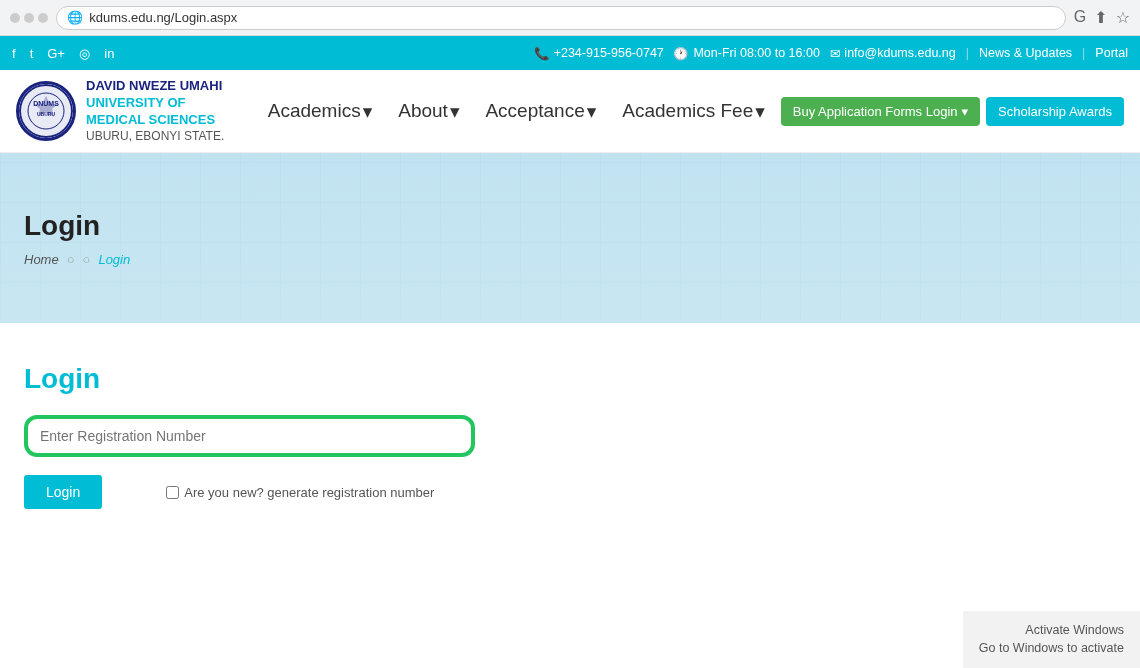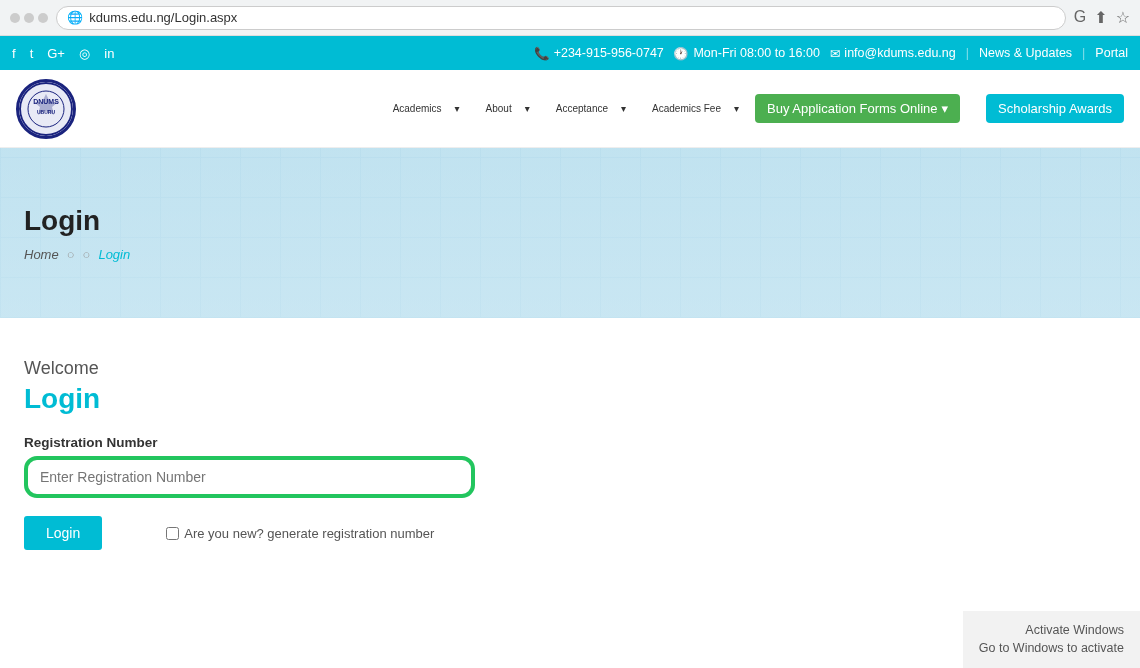--- a/index.html
+++ b/index.html
@@ -70,25 +70,25 @@
       flex-shrink: 0;
     }
     .logo-text { line-height: 1.3; }
     .logo-text .line1 { font-size: 13px; font-weight: bold; color: #1a237e; }
     .logo-text .line2 { font-size: 13px; font-weight: bold; color: #00bcd4; }
     .logo-text .line3 { font-size: 12px; color: #555; }
 
     nav { display: flex; align-items: center; gap: 6px; margin-left: auto; }
     .nav-item {
       padding: 6px 10px;
-      font-size: 10px;
+      font-size: 19px;
       color: #333;
       cursor: pointer;
       white-space: nowrap;
-      display: flex; align-items: center; gap: 13px;
+      display: flex; align-items: center; gap: 2px;
     }
     .btn-green {
       background: #4caf50;
       color: #fff;
       border: none;
       border-radius: 4px;
       padding: 7px 12px;
       font-size: 13px;
       cursor: pointer;
       display: flex; align-items: center; gap: 4px;
@@ -96,21 +96,20 @@
     }
     .btn-teal {
       background: #00bcd4;
       color: #fff;
       border: none;
       border-radius: 4px;
       padding: 7px 12px;
       font-size: 13px;
       cursor: pointer;
       white-space: nowrap;
-      margin-left: 20px;
     }
 
     
     .hero {
       position: relative;
       height: 170px;
       background: linear-gradient(rgba(200,230,240,0.6), rgba(200,230,240,0.6)),
                   repeating-linear-gradient(90deg, #b0d8e8 0px, #b0d8e8 1px, transparent 1px, transparent 40px),
                   repeating-linear-gradient(0deg, #b0d8e8 0px, #b0d8e8 1px, transparent 1px, transparent 40px);
       background-color: #cce8f0;
@@ -229,41 +228,47 @@
   <div class="logo-area">
     <div class="logo-circle">
       <svg width="54" height="54" viewBox="0 0 54 54">
         <circle cx="27" cy="27" r="26" fill="#e8eaf6" stroke="#1a237e" stroke-width="2"></circle>
         <circle cx="27" cy="27" r="18" fill="none" stroke="#1a237e" stroke-width="1"></circle>
         <text x="27" y="22" text-anchor="middle" font-size="7" fill="#1a237e" font-weight="bold">DNUMS</text>
         <text x="27" y="32" text-anchor="middle" font-size="5" fill="#1a237e">UBURU</text>
         <polygon points="27,12 31,20 39,20 33,25 35,33 27,28 19,33 21,25 15,20 23,20" fill="#1a237e" opacity="0.3"></polygon>
       </svg>
     </div>
+    <div class="logo-text">
+      <div class="line1">DAVID NWEZE UMAHI</div>
+      <div class="line2">UNIVERSITY OF</div>
+      <div class="line2">MEDICAL SCIENCES</div>
+      <div class="line3">UBURU, EBONYI STATE.</div>
+    </div>
   </div>
 
   <nav>
     <div class="nav-item">
       <span>Academics</span>
       <span>▾</span>
     </div>
     <div class="nav-item">
       <span>About</span>
       <span>▾</span>
     </div>
     <div class="nav-item">
       <span>Acceptance</span>
       <span>▾</span>
     </div>
     <div class="nav-item">
       <span>Academics Fee</span>
       <span>▾</span>
     </div>
     <button class="btn-green">
-      <span>Buy Application Forms Online</span>
+      <span>Buy Application Forms Login</span>
       <span>▾</span>
     </button>
     <button class="btn-teal">
       <span>Scholarship Awards</span>
     </button>
   </nav>
 </div>
 
 <div class="hero">
   <div class="hero-buildings"></div>
@@ -272,25 +277,23 @@
     <div class="breadcrumb">
       <span>Home</span>
       <span class="breadcrumb-separator">○</span>
       <span class="breadcrumb-separator">○</span>
       <span class="breadcrumb-active">Login</span>
     </div>
   </div>
 </div>
 
 <div class="main-content">
-  <div class="welcome-text">Welcome</div>
   <div class="login-title">Login</div>
 
   <div class="form-row">
-    <label class="form-label">Registration Number</label>
     <input class="form-input" type="text" placeholder="Enter Registration Number" style="">
   </div>
 
   <div style="display:flex; align-items:center; gap:14px; flex-wrap:wrap;">
     <button class="btn-login">
       <span>Login</span>
     </button>
     <label class="checkbox-label">
       <input type="checkbox" style="">
       <span>Are you new? generate registration number</span>

